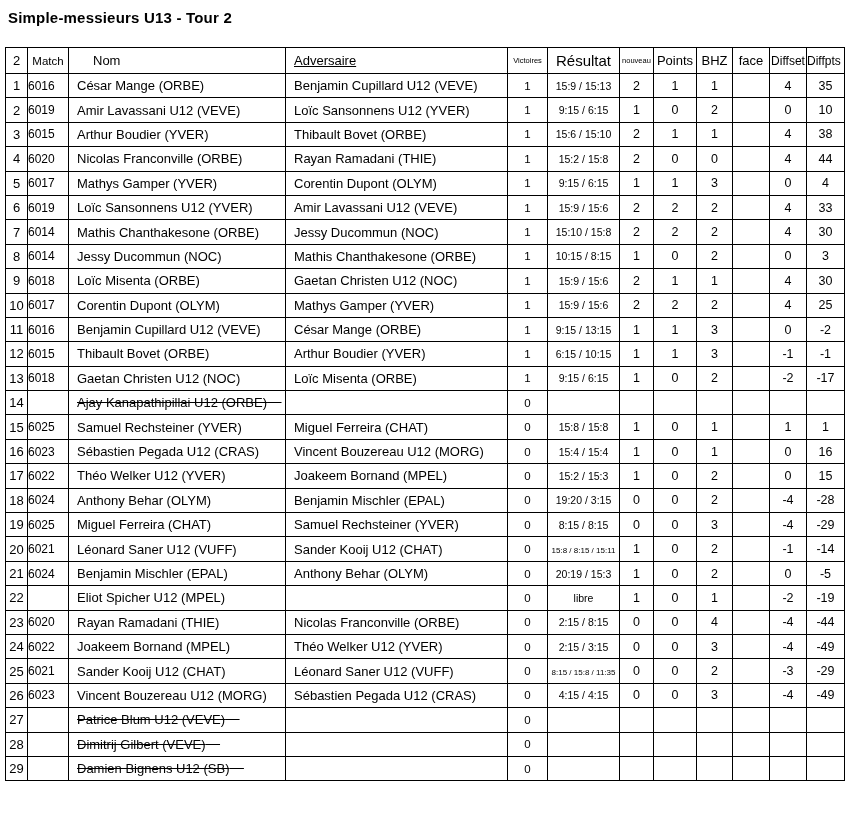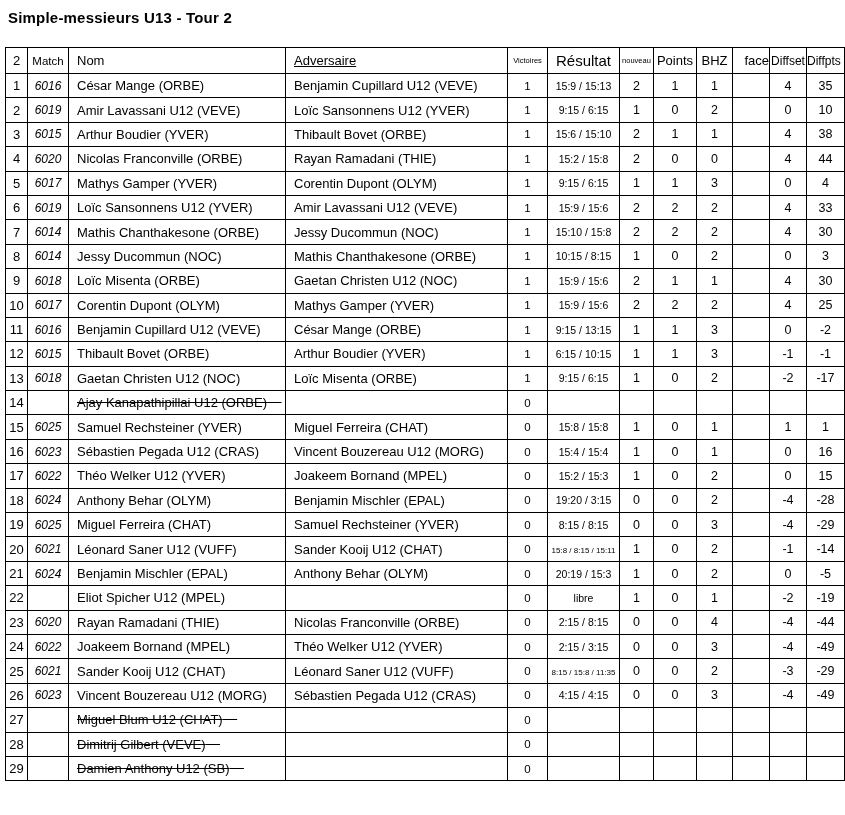--- a/index.html
+++ b/index.html
@@ -32,34 +32,34 @@
     overflow: hidden;
     white-space: nowrap;
     vertical-align: middle;
   }
   thead th { font-weight: normal; height: 26px; }
   tbody td { height: 24.4px; }
 
   
   .h-no      { font-size: 13px;  text-align: center; }
   .h-match   { font-size: 11.5px; text-align: center; }
-  .h-nom     { font-size: 13px;  text-align: left; padding-left: 8px; }
+  .h-nom     { font-size: 13px;  text-align: left; padding-left: 24px; }
   .h-adv     { font-size: 13px;  text-align: left; padding-left: 8px; text-decoration: underline; }
   .h-vict    { font-size: 7.5px; text-align: center; }
   .h-res     { font-size: 15px;  text-align: center; }
   .h-nouveau { font-size: 7.5px; text-align: center; }
   .h-points  { font-size: 13px;  text-align: center; }
   .h-bhz     { font-size: 13px;  text-align: center; }
-  .h-face    { font-size: 13px;  text-align: right; }
+  .h-face    { font-size: 13px;  text-align: center; }
   .h-diffset { font-size: 12px;  text-align: center; }
   .h-diffpts { font-size: 12px;  text-align: left; }
 
   
   .c-no    { text-align: center; font-size: 13px; }
-  .c-match { text-align: center; font-size: 12px; font-style: italic; }
+  .c-match { text-align: left; font-size: 12px; }
   .c-nom   { text-align: left; padding-left: 8px; font-size: 13px; }
   .c-adv   { text-align: left; padding-left: 8px; font-size: 13px; }
   .c-vict  { text-align: center; font-size: 11.5px; }
   .c-res   { text-align: center; font-size: 10.5px; }
   .c-num   { text-align: center; font-size: 12.5px; }
 
   .small-res { font-size: 8px; }
   .struck { text-decoration: line-through; }
   .struck::after { content: "\00a0\00a0\00a0\00a0"; }
 </style>
@@ -461,21 +461,21 @@
           <td class="c-num"><span>0</span></td>
           <td class="c-num"><span>0</span></td>
           <td class="c-num"><span>3</span></td>
           <td class="c-num"><span></span></td>
           <td class="c-num"><span>-4</span></td>
           <td class="c-num"><span>-49</span></td>
         </tr>
         <tr>
           <td class="c-no"><span>27</span></td>
           <td class="c-match"><span></span></td>
-          <td class="c-nom"><span class="struck">Miguel Blum U12 (CHAT)</span></td>
+          <td class="c-nom"><span class="struck">Patrice Blum U12 (VEVE)</span></td>
           <td class="c-adv"><span></span></td>
           <td class="c-vict"><span>0</span></td>
           <td class="c-res"><span></span></td>
           <td class="c-num"><span></span></td>
           <td class="c-num"><span></span></td>
           <td class="c-num"><span></span></td>
           <td class="c-num"><span></span></td>
           <td class="c-num"><span></span></td>
           <td class="c-num"><span></span></td>
         </tr>
@@ -489,21 +489,21 @@
           <td class="c-num"><span></span></td>
           <td class="c-num"><span></span></td>
           <td class="c-num"><span></span></td>
           <td class="c-num"><span></span></td>
           <td class="c-num"><span></span></td>
           <td class="c-num"><span></span></td>
         </tr>
         <tr>
           <td class="c-no"><span>29</span></td>
           <td class="c-match"><span></span></td>
-          <td class="c-nom"><span class="struck">Damien Anthony U12 (SB)</span></td>
+          <td class="c-nom"><span class="struck">Damien Bignens U12 (SB)</span></td>
           <td class="c-adv"><span></span></td>
           <td class="c-vict"><span>0</span></td>
           <td class="c-res"><span></span></td>
           <td class="c-num"><span></span></td>
           <td class="c-num"><span></span></td>
           <td class="c-num"><span></span></td>
           <td class="c-num"><span></span></td>
           <td class="c-num"><span></span></td>
           <td class="c-num"><span></span></td>
         </tr>

